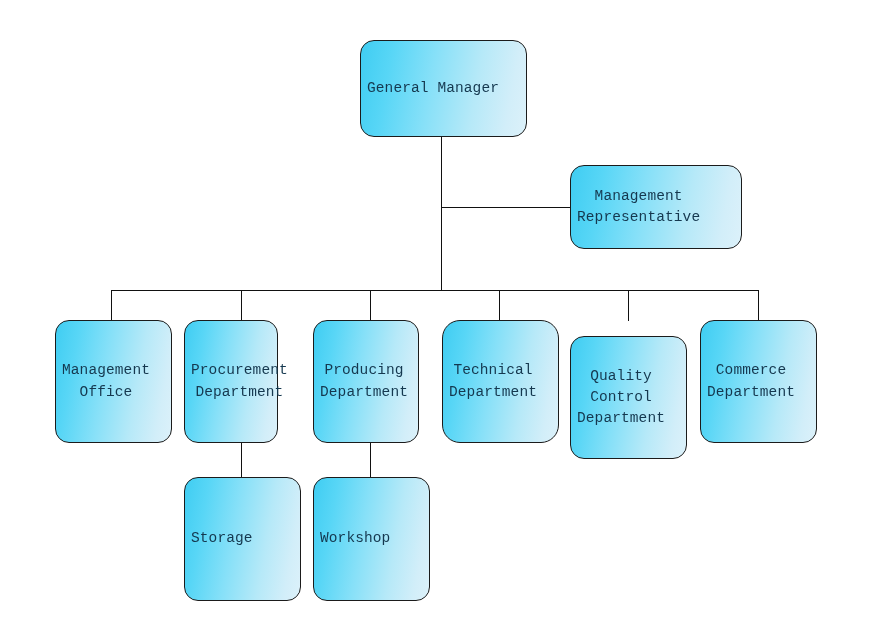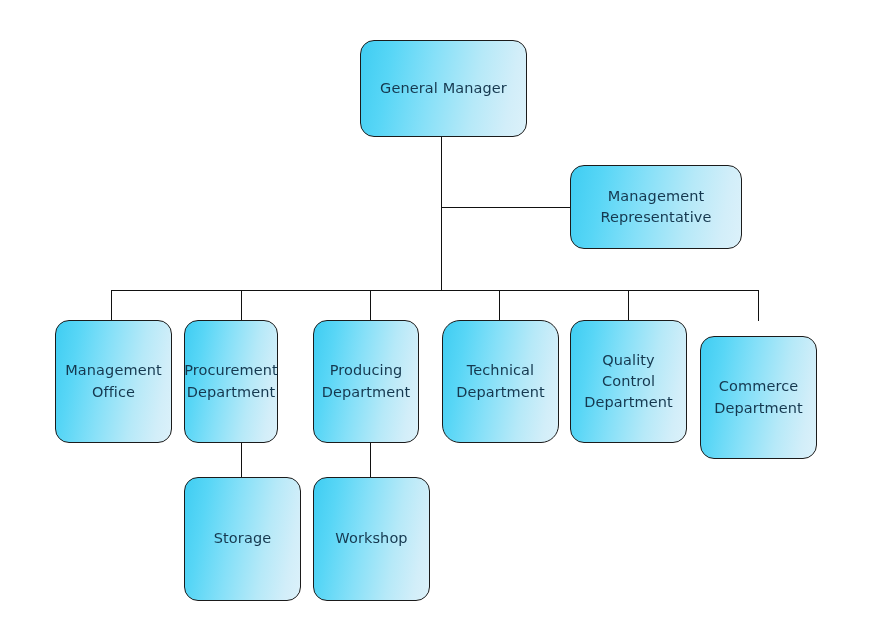--- a/index.html
+++ b/index.html
@@ -24,27 +24,27 @@
     border-radius: 14px;
     background: linear-gradient(100deg,
         #3fcdf2 0%,
         #58d6f6 18%,
         #86e0f8 42%,
         #b6e9f8 68%,
         #d2eef9 88%,
         #dcf1fa 100%);
     display: flex;
     align-items: center;
-    justify-content: center;
     text-align: center;
     color: #15384f;
     font-size: 14.5px;
     line-height: 1.45;
     letter-spacing: 0.1px;
     z-index: 3;
+    font-family: Liberation Mono, monospace;
   }
   .node-label {
     display: block;
     padding: 0 6px;
     white-space: pre-line;
   }
   .connector {
     position: absolute;
     background: #111111;
     z-index: 1;
@@ -95,27 +95,27 @@
   <div class="node" style="left:313px; top:320px; width:106px; height:123px;">
     <span class="node-label">Producing
 Department</span>
   </div>
 
   <div class="node" style="left:442px; top:320px; width:117px; height:123px;border-radius:18px;">
     <span class="node-label">Technical
 Department</span>
   </div>
 
-  <div class="node" style="left:570px; top:320px; width:117px; height:123px;">
+  <div class="node" style="left:570px; top:336px; width:117px; height:123px;">
     <span class="node-label">Quality
 Control
 Department</span>
   </div>
 
-  <div class="node" style="left:700px; top:320px; width:117px; height:123px;margin-top:16px;">
+  <div class="node" style="left:700px; top:320px; width:117px; height:123px;">
     <span class="node-label">Commerce
 Department</span>
   </div>
 
   <div class="node" style="left:313px; top:477px; width:117px; height:124px;">
     <span class="node-label">Workshop</span>
   </div>
 
   <div class="node" style="left:184px; top:477px; width:117px; height:124px;">
     <span class="node-label">Storage</span>

